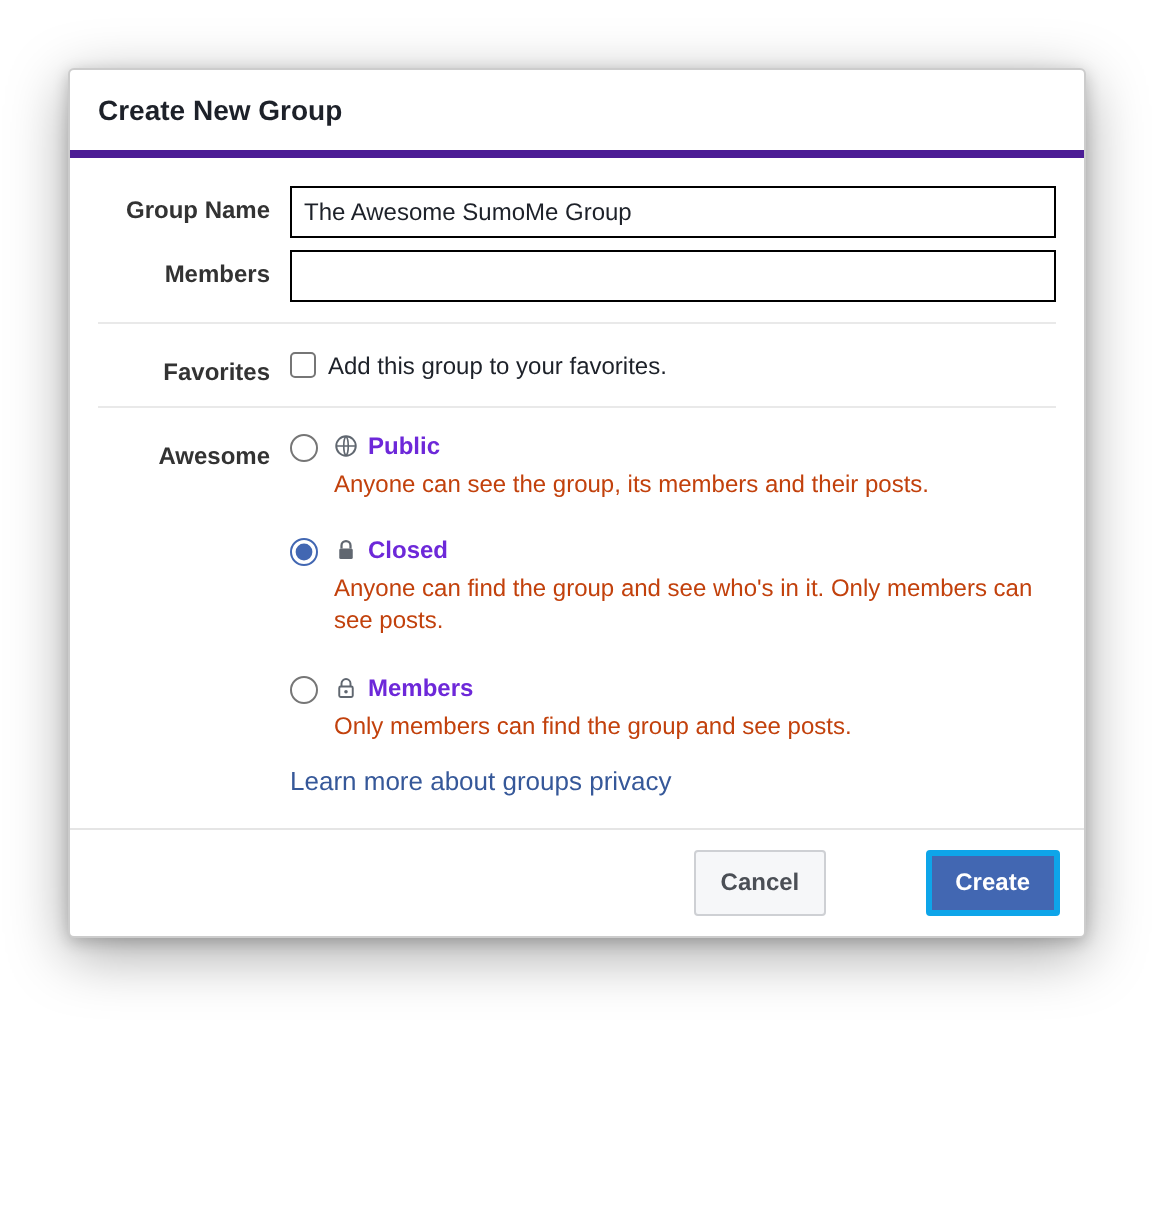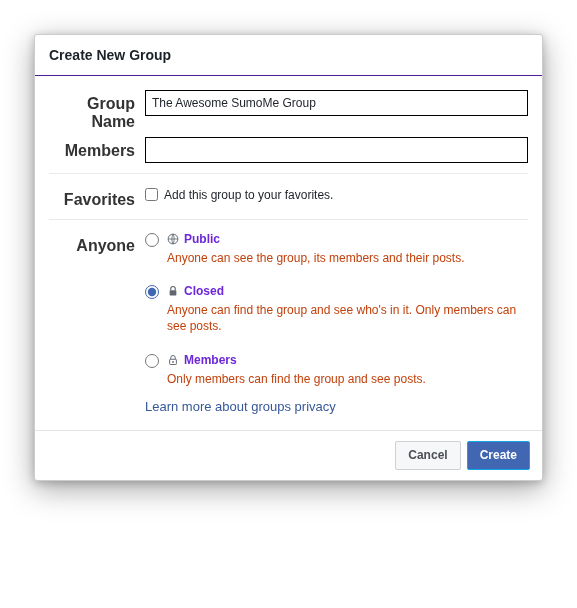--- a/index.html
+++ b/index.html
@@ -14,42 +14,42 @@
     }
     .modal {
       width: 100%;
       background: #fff;
       border: 1px solid #ccc;
       border-radius: 3px;
       box-shadow: 0 8px 30px rgba(0,0,0,0.35), 0 2px 8px rgba(0,0,0,0.2);
     }
     .modal-header {
       padding: 12px 14px;
-      border-bottom: 1px solid #4c1d95;
+      border-bottom: 4px solid #4c1d95;
     }
     .modal-header h3 {
       font-size: 14px;
       font-weight: bold;
       color: #1d2129;
     }
     .modal-body {
       padding: 14px 14px 10px 14px;
     }
     .form-row {
       display: flex;
       align-items: flex-start;
       margin-bottom: 6px;
     }
     .form-row .label-col {
       flex: 0 0 96px;
       text-align: right;
       padding-right: 10px;
       padding-top: 5px;
       color: #333;
-      font-size: 16px;
+      font-size: 12px;
       font-weight: bold;
     }
     .form-row .field-col {
       flex: 1;
     }
     .text-input {
       width: 100%;
       height: 26px;
       border: 1px solid #000000;
       border-radius: 0;
@@ -134,22 +134,23 @@
       line-height: 1.4;
     }
     .btn-default {
       background: #f6f7f9;
       border: 1px solid #ced0d4;
       color: #4b4f56;
       margin-left: 10px;
     }
     .btn-primary {
       background: #4267b2;
-      border: 1px solid #0ea5e9;
+      border: 3px solid #0ea5e9;
       color: #fff;
+      margin-left: 44px;
     }
   </style>
 </head>
 <body>
 
 <div class="modal">
 
   <div class="modal-header">
     <h3>Create New Group</h3>
   </div>
@@ -178,21 +179,21 @@
         <label class="checkbox-line">
           <input type="checkbox" style="">
           <span>Add this group to your favorites.</span>
         </label>
       </div>
     </div>
 
     <hr class="section-divider">
 
     <div class="form-row">
-      <div class="label-col">Anyone</div>
+      <div class="label-col">Awesome</div>
       <div class="field-col">
 
         <div class="privacy-option">
           <input type="radio" name="privacy" style="">
           <div class="privacy-text">
             <div class="privacy-title">
               <span class="icon-wrap">
                 <svg viewBox="0 0 16 16" fill="currentColor">
                     <circle cx="8" cy="8" r="6.5" fill="none" stroke="currentColor" stroke-width="1.3"></circle>
                     <path d="M1.5 8h13M8 1.5c2 2 2 11 0 13M8 1.5c-2 2-2 11 0 13" fill="none" stroke="currentColor" stroke-width="1.1"></path>

